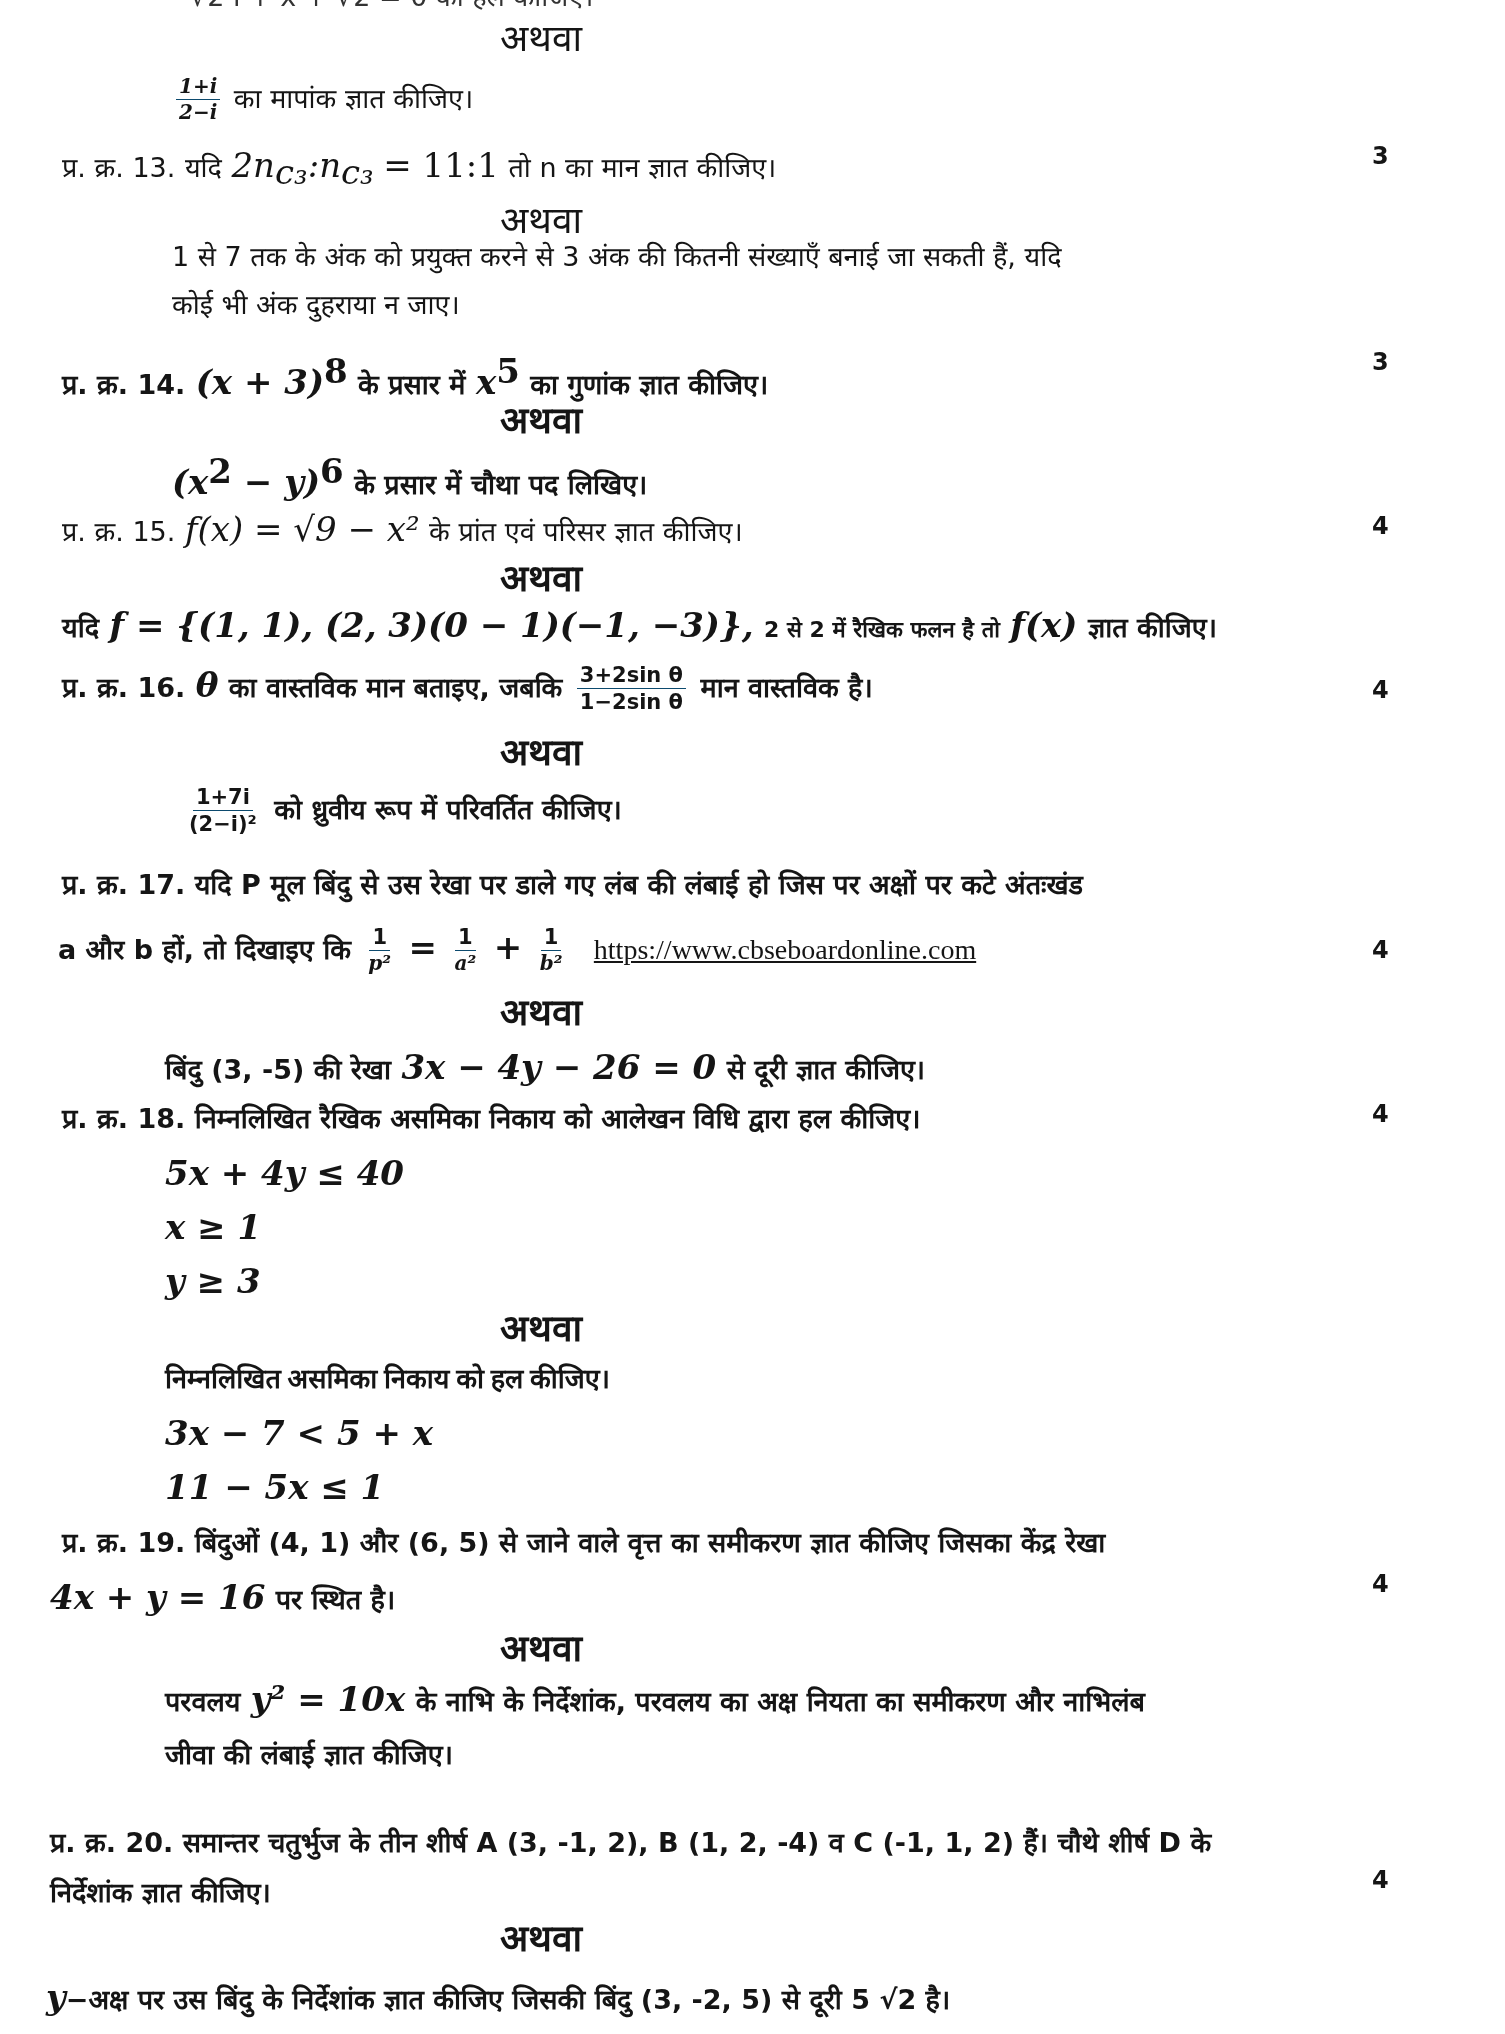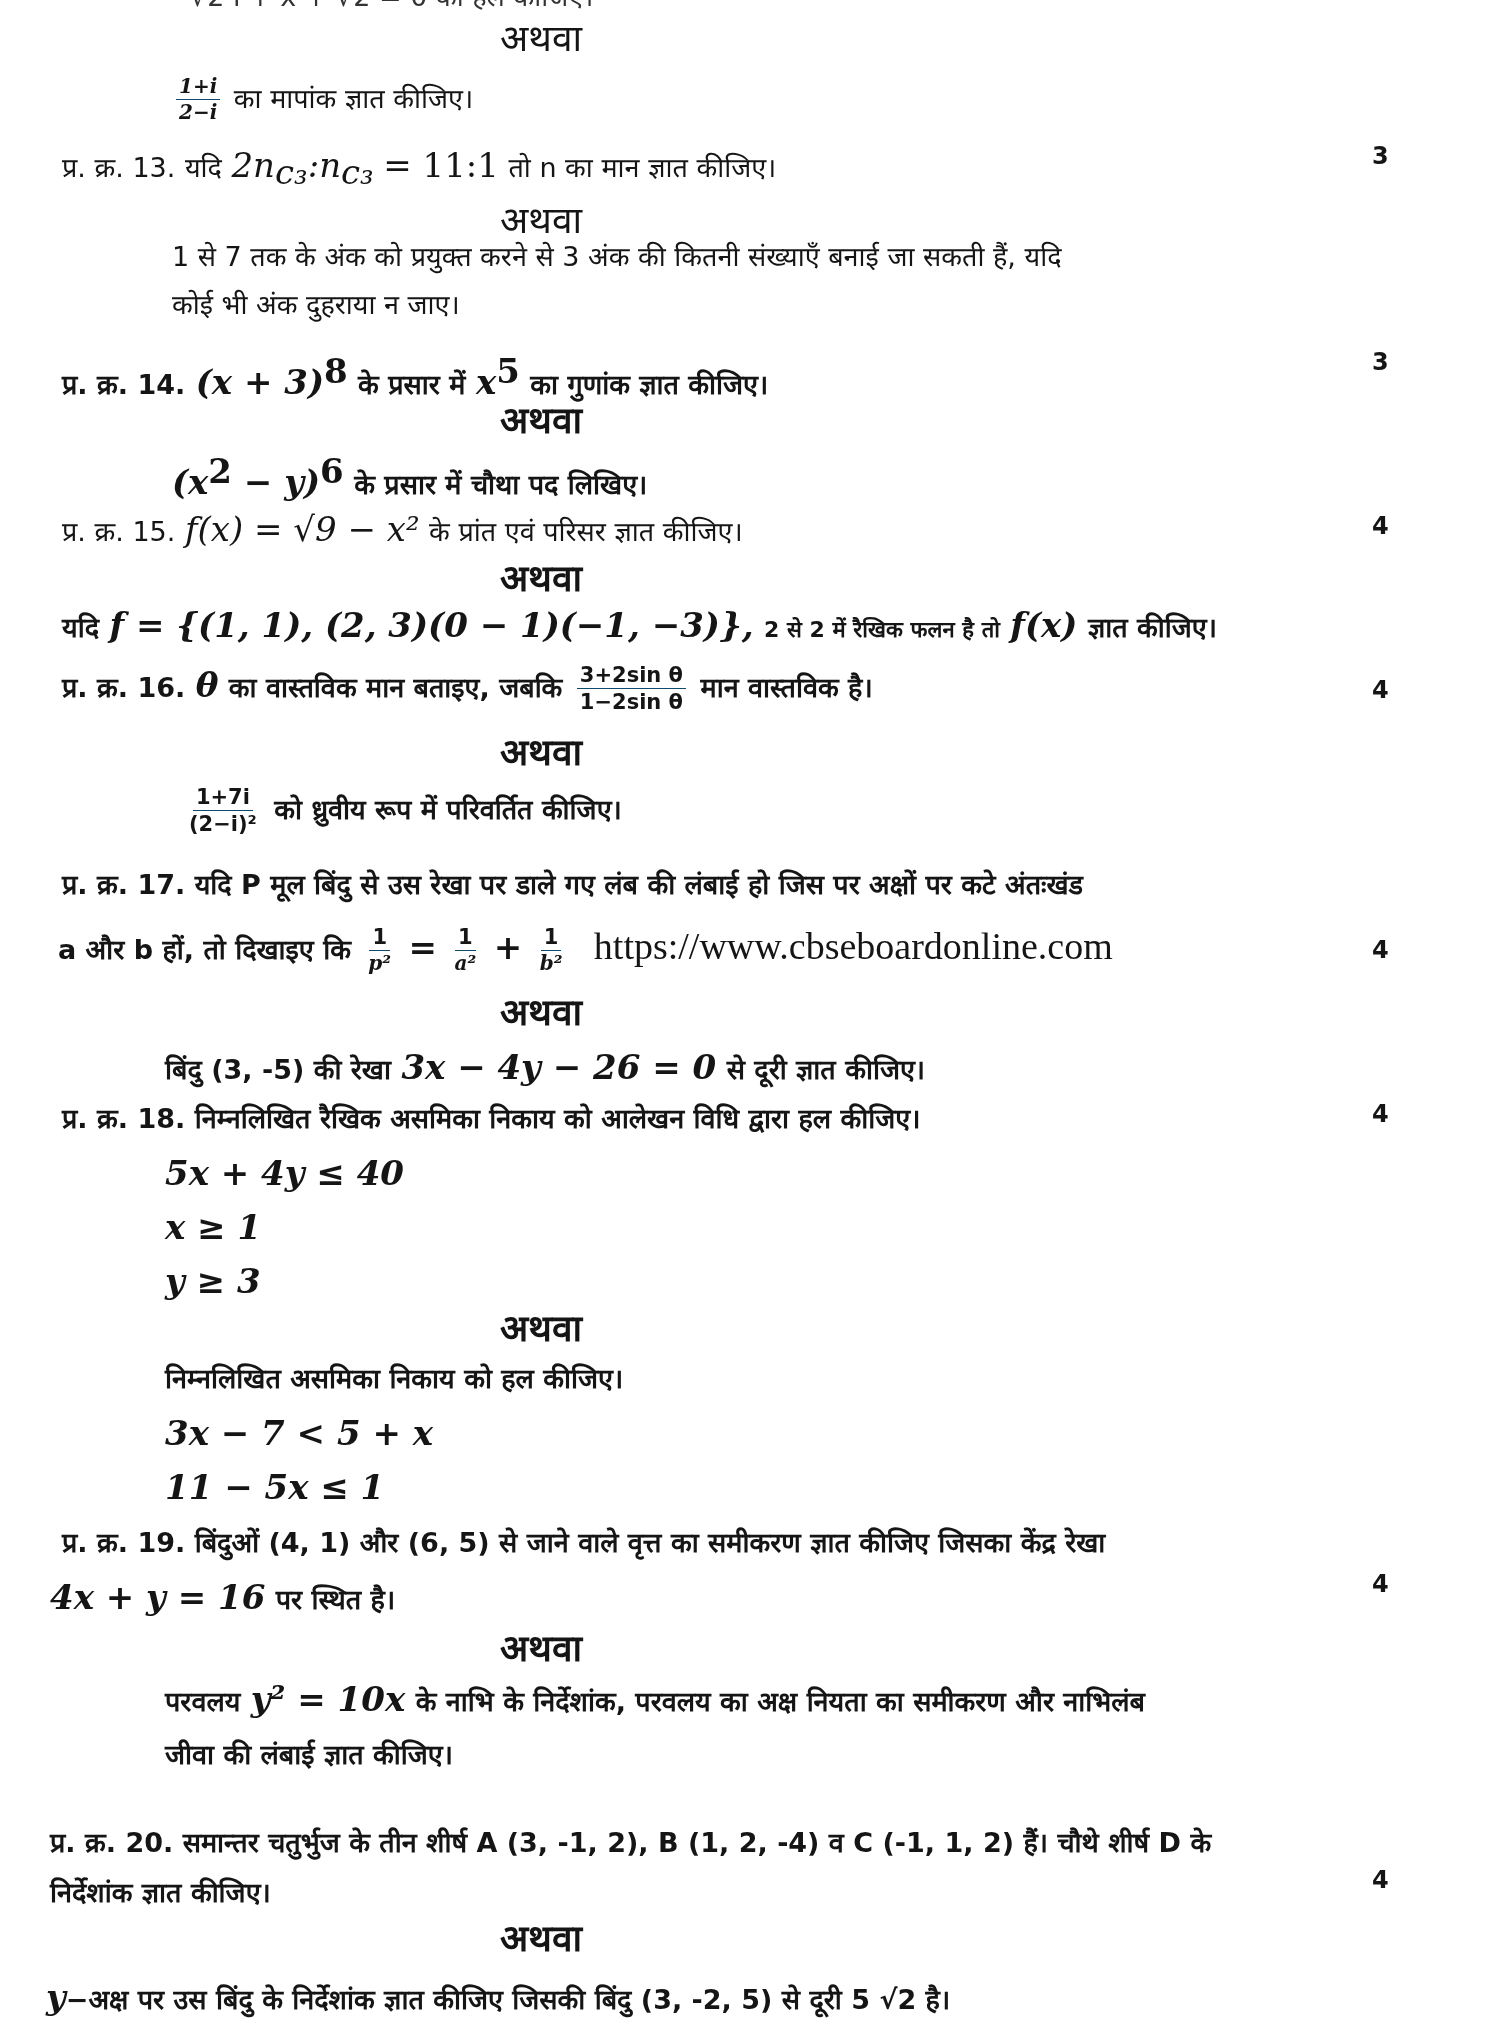--- a/index.html
+++ b/index.html
@@ -13,21 +13,21 @@
   .mthu { font-family:"DejaVu Serif", serif; font-size:34px; }
   .bold { font-weight:bold; }
   .athva { position:absolute; left:500px; font-size:37px; line-height:34px; white-space:nowrap; }
   .marks { position:absolute; left:1372px; font-size:24px; font-weight:bold; }
   .frac { display:inline-flex; flex-direction:column; align-items:center; vertical-align:middle; margin:0 4px; line-height:1.05; }
   .frac .num { border-bottom:1px solid #0c4a6e; padding:0 3px 2px; }
   .frac .den { padding:2px 3px 0; }
   .small { font-size:21px; font-weight:bold; }
   sup { font-size:60%; }
   sub { font-size:55%; }
-  .url { font-family:"Liberation Serif", serif; font-size:38px; }
+  .url { font-family:"Liberation Serif", serif; font-size:28px;text-decoration:underline; }
 </style>
 </head>
 <body>
 
 <div class="ln hi" style="left:190px; top:-22px; color:#333;">√2 i  + x + √2  = 0 को हल कीजिए।</div>
 <div class="athva" style="top:22px;">अथवा</div>
 
 <div class="ln" style="left:172px; top:76px;">
   <span class="frac small">
     <span class="num mth" style="font-size:20px">1+i</span>
@@ -129,21 +129,21 @@
 
 <div class="ln bold hi" style="left:62px; top:1100px;">
   <span>प्र. क्र. 18.</span>
   <span>निम्नलिखित रैखिक असमिका निकाय को आलेखन विधि द्वारा हल कीजिए।</span>
 </div>
 <div class="marks" style="top:1100px;">4</div>
 <div class="ln mth bold" style="left:165px; top:1154px;">5x + 4y ≤ 40</div>
 <div class="ln mth bold" style="left:165px; top:1208px;">x ≥ 1</div>
 <div class="ln mth bold" style="left:165px; top:1262px;">y ≥ 3</div>
 <div class="athva bold" style="top:1312px;">अथवा</div>
-<div class="ln bold hi" style="left:165px; top:1360px;">निम्नलिखित असमिका निकाय को हल कीजिए।</div>
+<div class="ln bold hi" style="left:165px; top:1360px;font-family:Liberation Serif, serif;">निम्नलिखित असमिका निकाय को हल कीजिए।</div>
 <div class="ln mth bold" style="left:165px; top:1414px;">3x − 7 &lt; 5 + x</div>
 <div class="ln mth bold" style="left:165px; top:1468px;">11 − 5x ≤ 1</div>
 
 <div class="ln bold hi" style="left:62px; top:1524px;">
   <span>प्र. क्र. 19.</span>
   <span>बिंदुओं (4, 1) और (6, 5) से जाने वाले वृत्त का समीकरण ज्ञात कीजिए जिसका केंद्र रेखा</span>
 </div>
 <div class="ln bold" style="left:50px; top:1578px;">
   <span class="mth">4x + y = 16</span>
   <span class="hi">पर स्थित है।</span>

